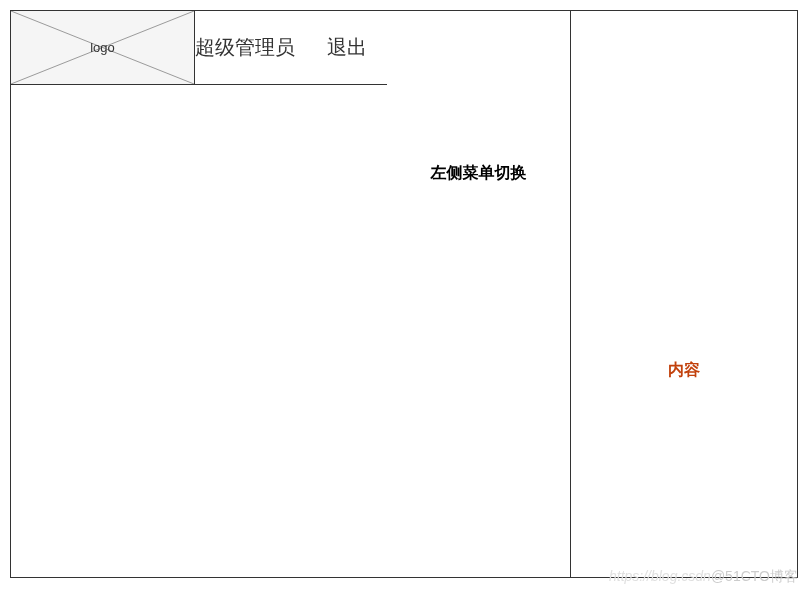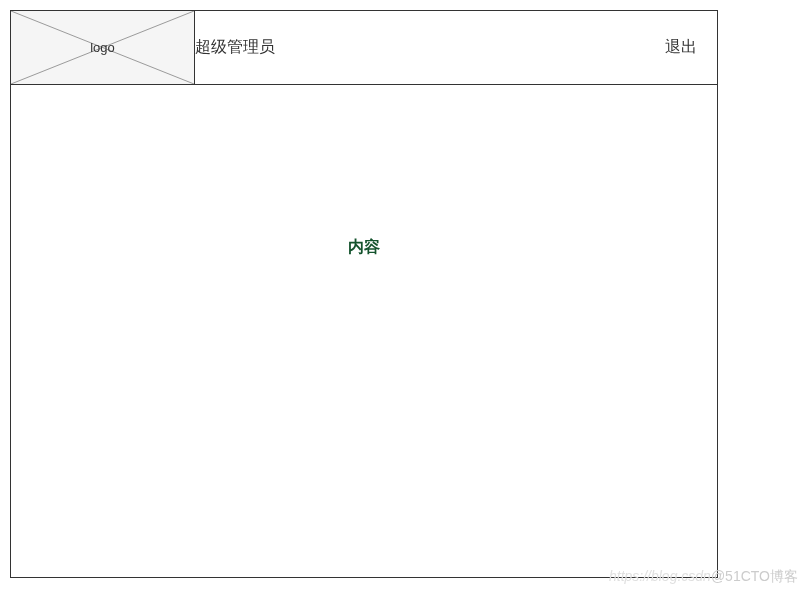--- a/index.html
+++ b/index.html
@@ -8,26 +8,25 @@
       padding: 0;
     }
     body {
       font-family: Arial, "Microsoft YaHei", sans-serif;
       width: 810px;
       height: 594px;
       position: relative;
       background: #fff;
     }
     .wireframe {
-      width: 708px;
+      width: 788px;
       height: 568px;
       margin: 10px;
       border: 1px solid #333;
       display: flex;
-      flex-direction: column;
     }
     .header-row {
       display: flex;
       border-bottom: 1px solid #333;
       height: 74px;
     }
     .logo-cell {
       width: 184px;
       height: 100%;
       border-right: 1px solid #333;
@@ -50,48 +49,48 @@
     .logo-cell .logo-text {
       position: relative;
       z-index: 1;
     }
     .header-right {
       flex: 1;
       display: flex;
       align-items: center;
       justify-content: space-between;
       padding-right: 20px;
-      gap: 8px;
-      font-size: 16px;
+      gap: 32px;
+      font-size: 20px;
       color: #333;
     }
     .body-row {
       flex: 1;
       display: flex;
     }
     .sidebar {
       width: 184px;
       border-right: 1px solid #333;
       display: flex;
       align-items: flex-start;
       justify-content: center;
       padding-top: 152px;
       font-size: 16px;
       font-weight: bold;
       color: #000;
     }
     .content {
       flex: 1;
       display: flex;
-      align-items: flex-start;
+      align-items: center;
       justify-content: center;
       padding-top: 152px;
       font-size: 16px;
       font-weight: bold;
-      color: #14532d;
+      color: #c2410c;
     }
     .watermark {
       position: absolute;
       bottom: 8px;
       right: 12px;
       font-size: 14px;
       color: #ccc;
       pointer-events: none;
     }
     .watermark .faint {
@@ -110,20 +109,23 @@
         <line x1="184" y1="0" x2="0" y2="74" stroke="#999" stroke-width="1"></line>
       </svg>
       <span class="logo-text">logo</span>
     </div>
     <div class="header-right">
       <span>超级管理员</span>
       <span>退出</span>
     </div>
   </div>
   <div class="body-row">
+    <div class="sidebar">
+      <span>左侧菜单切换</span>
+    </div>
     <div class="content">
       <span>内容</span>
     </div>
   </div>
 </div>
 
 <div class="watermark">
   <span class="faint">https://blog.csdn</span><span>@51CTO博客</span>
 </div>
 

